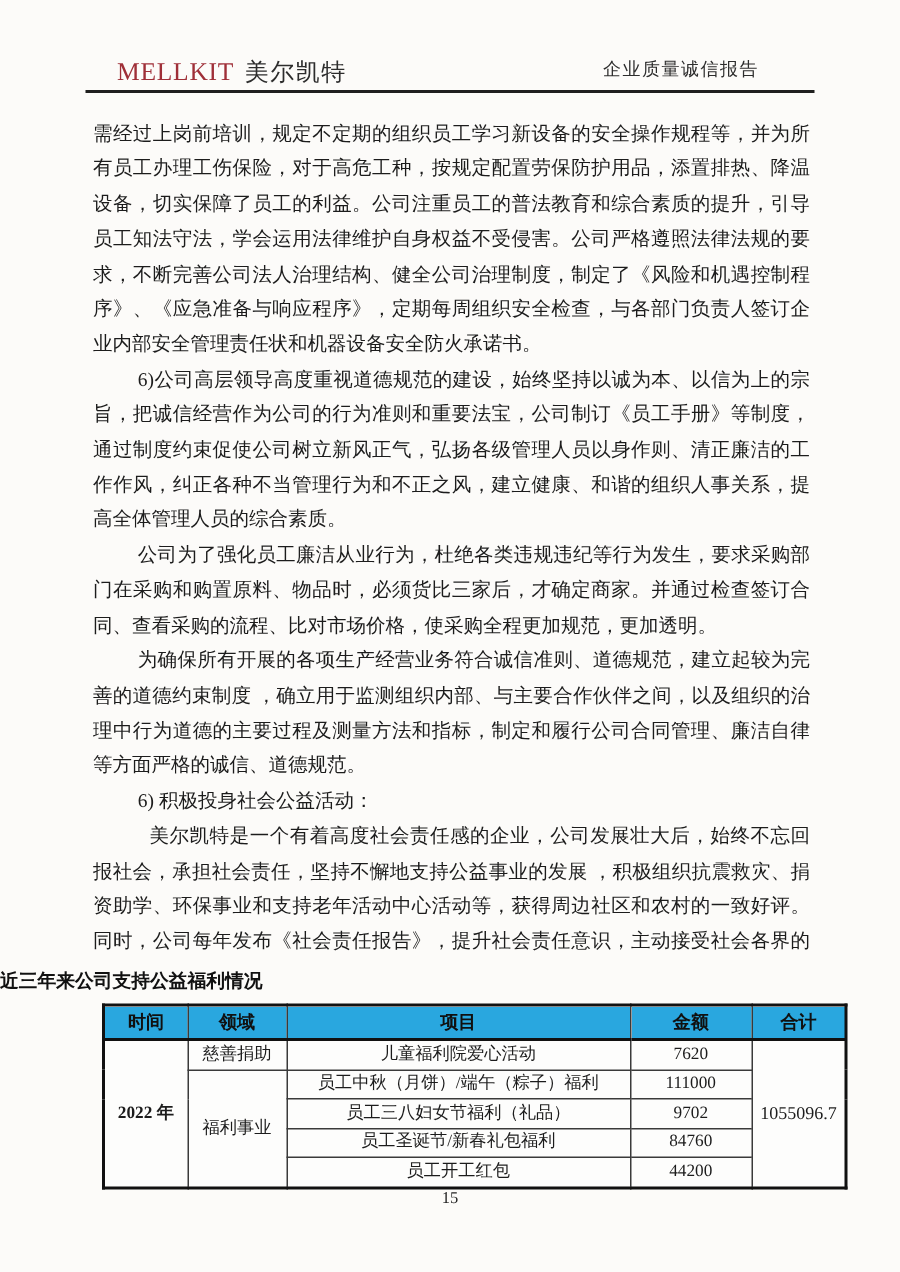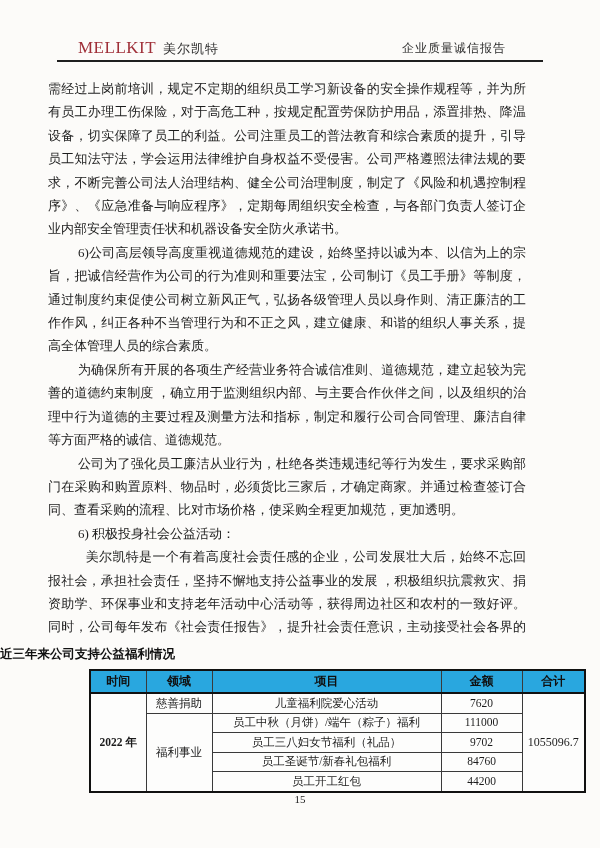--- a/index.html
+++ b/index.html
@@ -18,30 +18,30 @@
     overflow: hidden;
   }
   
   .hdr {
     position: absolute;
     top: 38px;
     left: 78px;
     width: 428px;
     display: flex;
     justify-content: space-between;
-    align-items: center;
+    align-items: flex-start;
   }
   .logo { display: flex; align-items: baseline; }
   .logo-en {
     font-size: 17px;
     letter-spacing: 0.5px;
     color: var(--logo-red, #9F2F38);
   }
   .logo-cn {
-    font-size: 13px;
+    font-size: 16px;
     color: #2d2d2d;
     margin-left: 7px;
     letter-spacing: 1px;
   }
   .doc-title {
     font-size: 12px;
     color: #2d2d2d;
     letter-spacing: 1px;
   }
   .hdr-rule {
@@ -49,21 +49,21 @@
     top: 60px;
     left: 57px;
     width: 486px;
     height: 2px;
     background: #1f1f1f;
   }
   
   .content {
     position: absolute;
     top: 77px;
-    left: 48px;
+    left: 62px;
     width: 478px;
     height: 562px;
     overflow: hidden;
     font-size: 13px;
     line-height: 23.4px;
     text-align: justify;
     text-justify: inter-ideograph;
   }
   .para { margin: 0; text-indent: 2.3em; }
   .para.no-indent { text-indent: 0; }
@@ -79,21 +79,21 @@
     text-align: left;
     font-family: "Liberation Sans", "DejaVu Sans", sans-serif;
     font-weight: bold;
     font-size: 12.5px;
     color: #111;
     margin: 0 0 6px 0;
   }
   table.welfare {
     border-collapse: collapse;
     table-layout: fixed;
-    margin-left: 89px;
+    margin-left: 68px;
     width: 495px;
     font-size: 11.5px;
     border: 2px solid #111;
     background: #fdfdfc;
   }
   table.welfare th, table.welfare td {
     border: 1px solid #3a3a3a;
     padding: 1px 3px;
     overflow: hidden;
     white-space: nowrap;
@@ -132,22 +132,22 @@
       <span class="logo-en">MELLKIT</span>
       <span class="logo-cn">美尔凯特</span>
     </div>
     <div class="doc-title">企业质量诚信报告</div>
   </header>
   <div class="hdr-rule"></div>
 
   <main class="content">
     <p class="para no-indent">需经过上岗前培训，规定不定期的组织员工学习新设备的安全操作规程等，并为所有员工办理工伤保险，对于高危工种，按规定配置劳保防护用品，添置排热、降温设备，切实保障了员工的利益。公司注重员工的普法教育和综合素质的提升，引导员工知法守法，学会运用法律维护自身权益不受侵害。公司严格遵照法律法规的要求，不断完善公司法人治理结构、健全公司治理制度，制定了《风险和机遇控制程序》、《应急准备与响应程序》，定期每周组织安全检查，与各部门负责人签订企业内部安全管理责任状和机器设备安全防火承诺书。</p>
     <p class="para">6)公司高层领导高度重视道德规范的建设，始终坚持以诚为本、以信为上的宗旨，把诚信经营作为公司的行为准则和重要法宝，公司制订《员工手册》等制度，通过制度约束促使公司树立新风正气，弘扬各级管理人员以身作则、清正廉洁的工作作风，纠正各种不当管理行为和不正之风，建立健康、和谐的组织人事关系，提高全体管理人员的综合素质。</p>
+    <p class="para">公司为了强化员工廉洁从业行为，杜绝各类违规违纪等行为发生，要求采购部门在采购和购置原料、物品时，必须货比三家后，才确定商家。并通过检查签订合同、查看采购的流程、比对市场价格，使采购全程更加规范，更加透明。</p>
     <p class="para">为确保所有开展的各项生产经营业务符合诚信准则、道德规范，建立起较为完善的道德约束制度 ，确立用于监测组织内部、与主要合作伙伴之间，以及组织的治理中行为道德的主要过程及测量方法和指标，制定和履行公司合同管理、廉洁自律等方面严格的诚信、道德规范。</p>
-    <p class="para">公司为了强化员工廉洁从业行为，杜绝各类违规违纪等行为发生，要求采购部门在采购和购置原料、物品时，必须货比三家后，才确定商家。并通过检查签订合同、查看采购的流程、比对市场价格，使采购全程更加规范，更加透明。</p>
     <p class="para">6) 积极投身社会公益活动：</p>
     <p class="para indent-wide">美尔凯特是一个有着高度社会责任感的企业，公司发展壮大后，始终不忘回报社会，承担社会责任，坚持不懈地支持公益事业的发展 ，积极组织抗震救灾、捐资助学、环保事业和支持老年活动中心活动等，获得周边社区和农村的一致好评。同时，公司每年发布《社会责任报告》，提升社会责任意识，主动接受社会各界的监督。</p>
   </main>
 
   <section class="table-section">
     <div class="table-title">近三年来公司支持公益福利情况</div>
     <table class="welfare">
       <colgroup>
         <col style="width:56px">
         <col style="width:66px">

